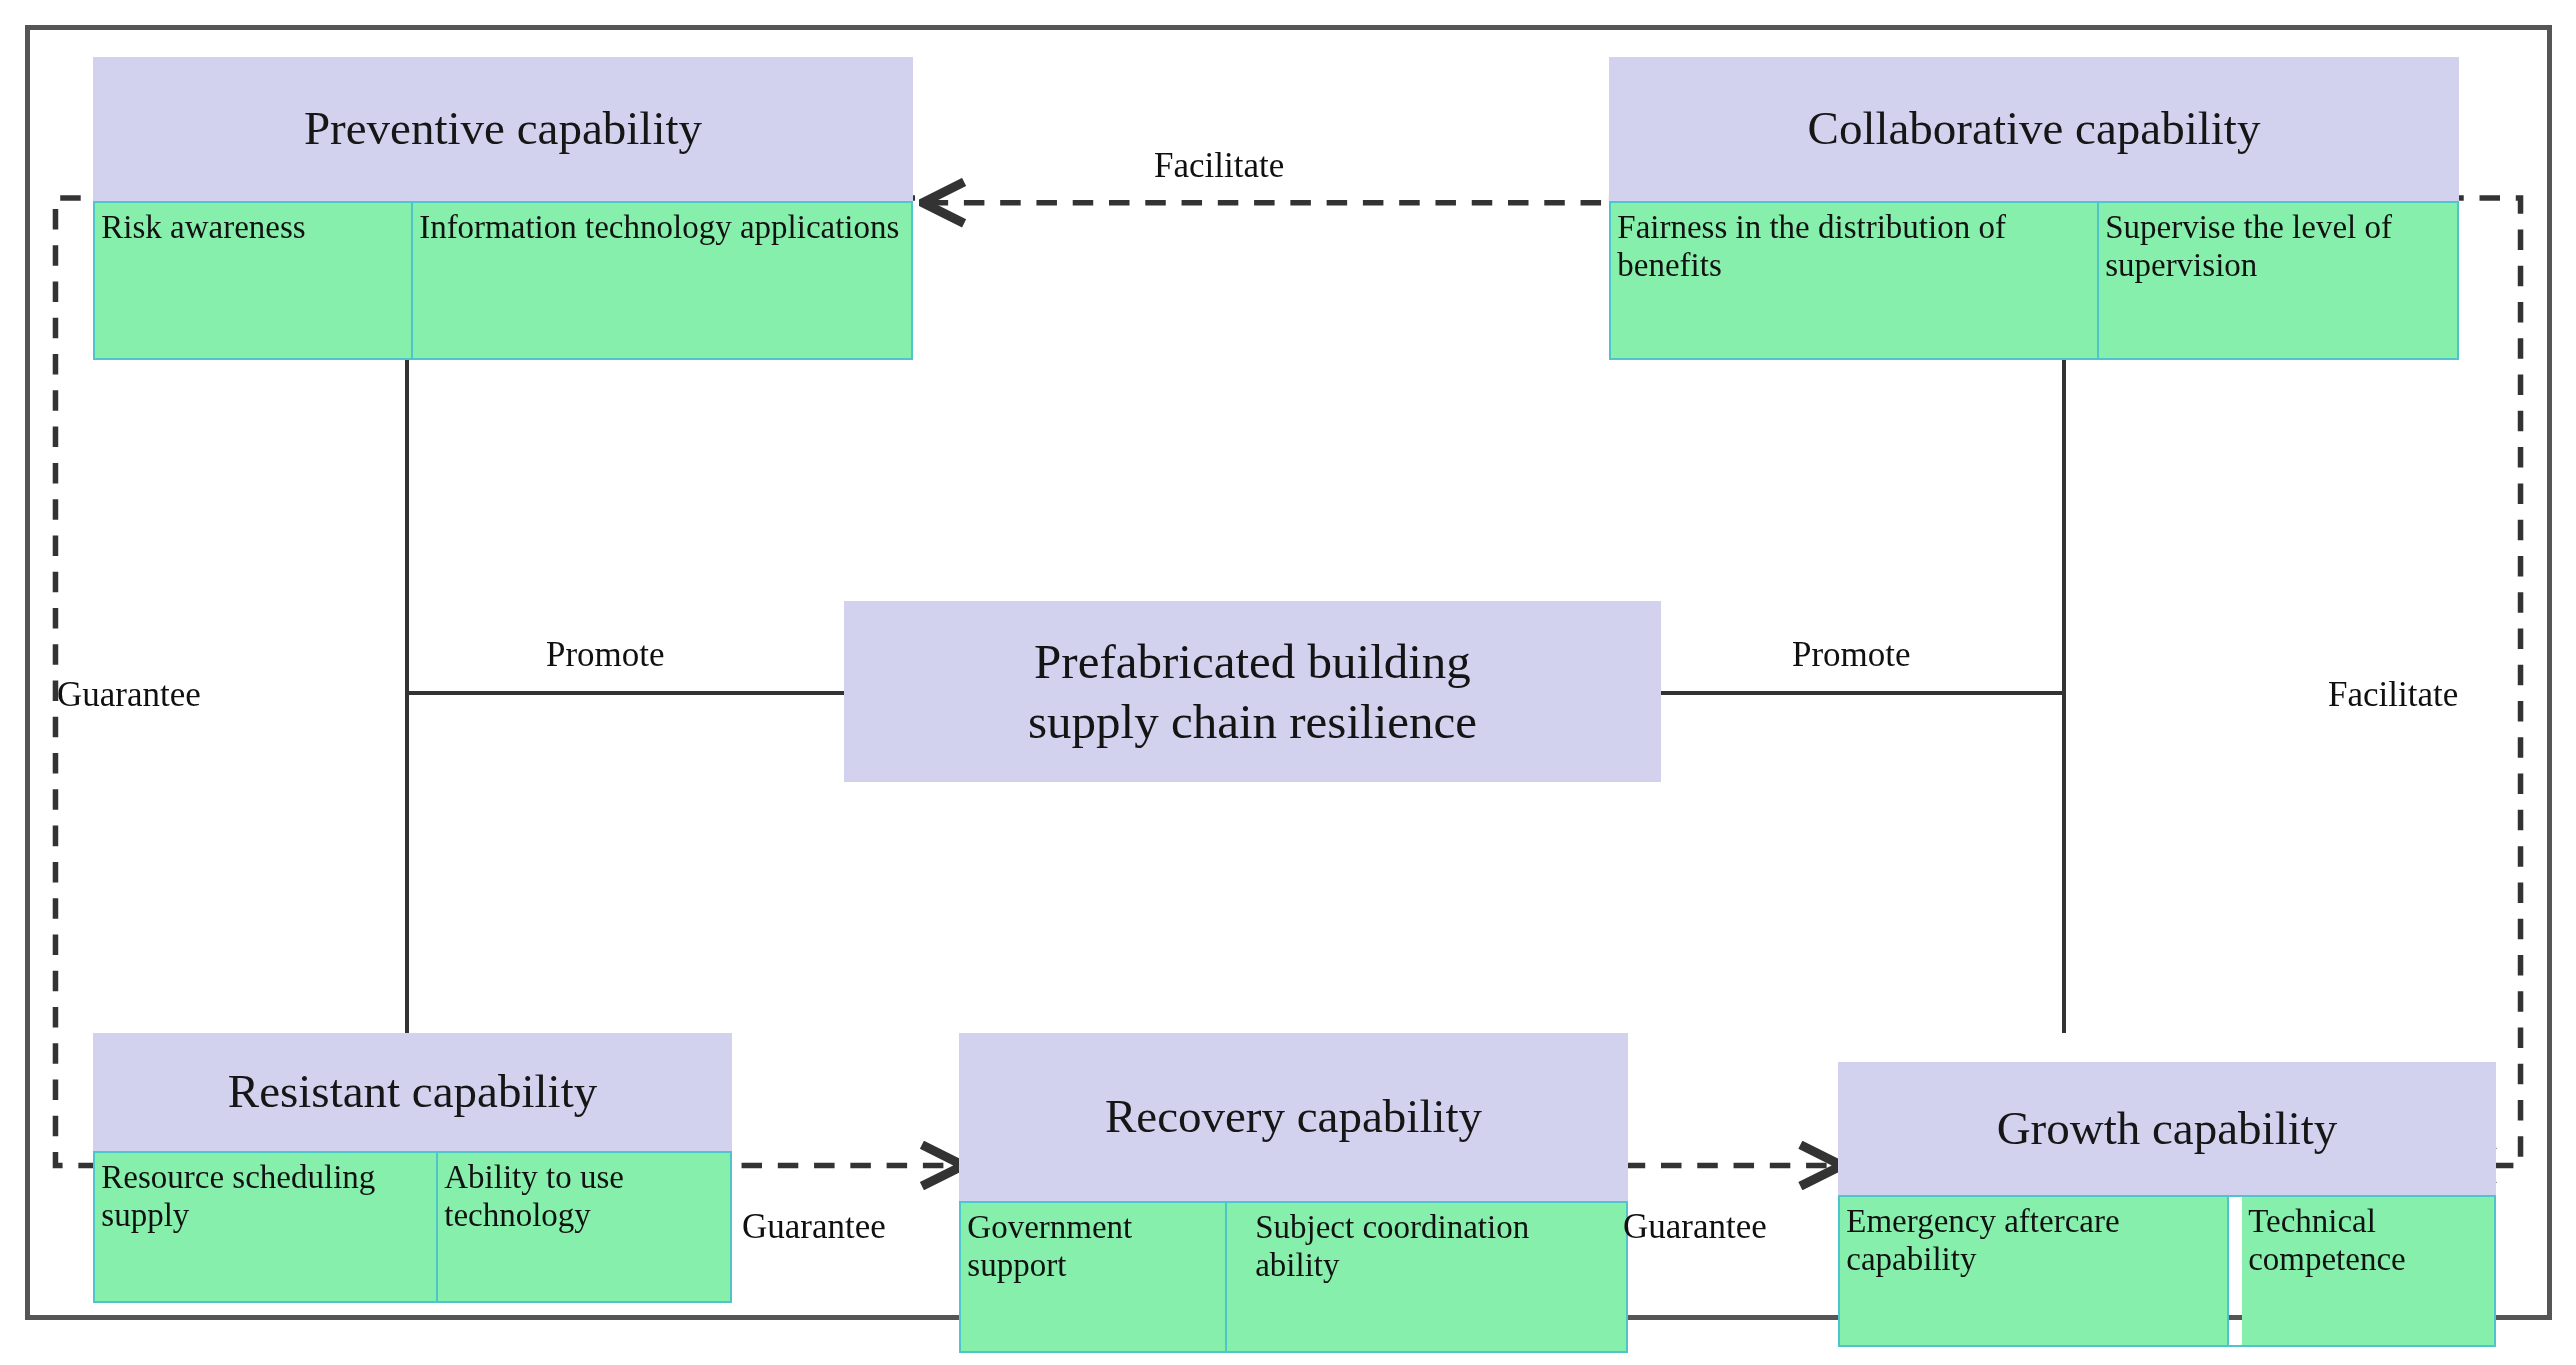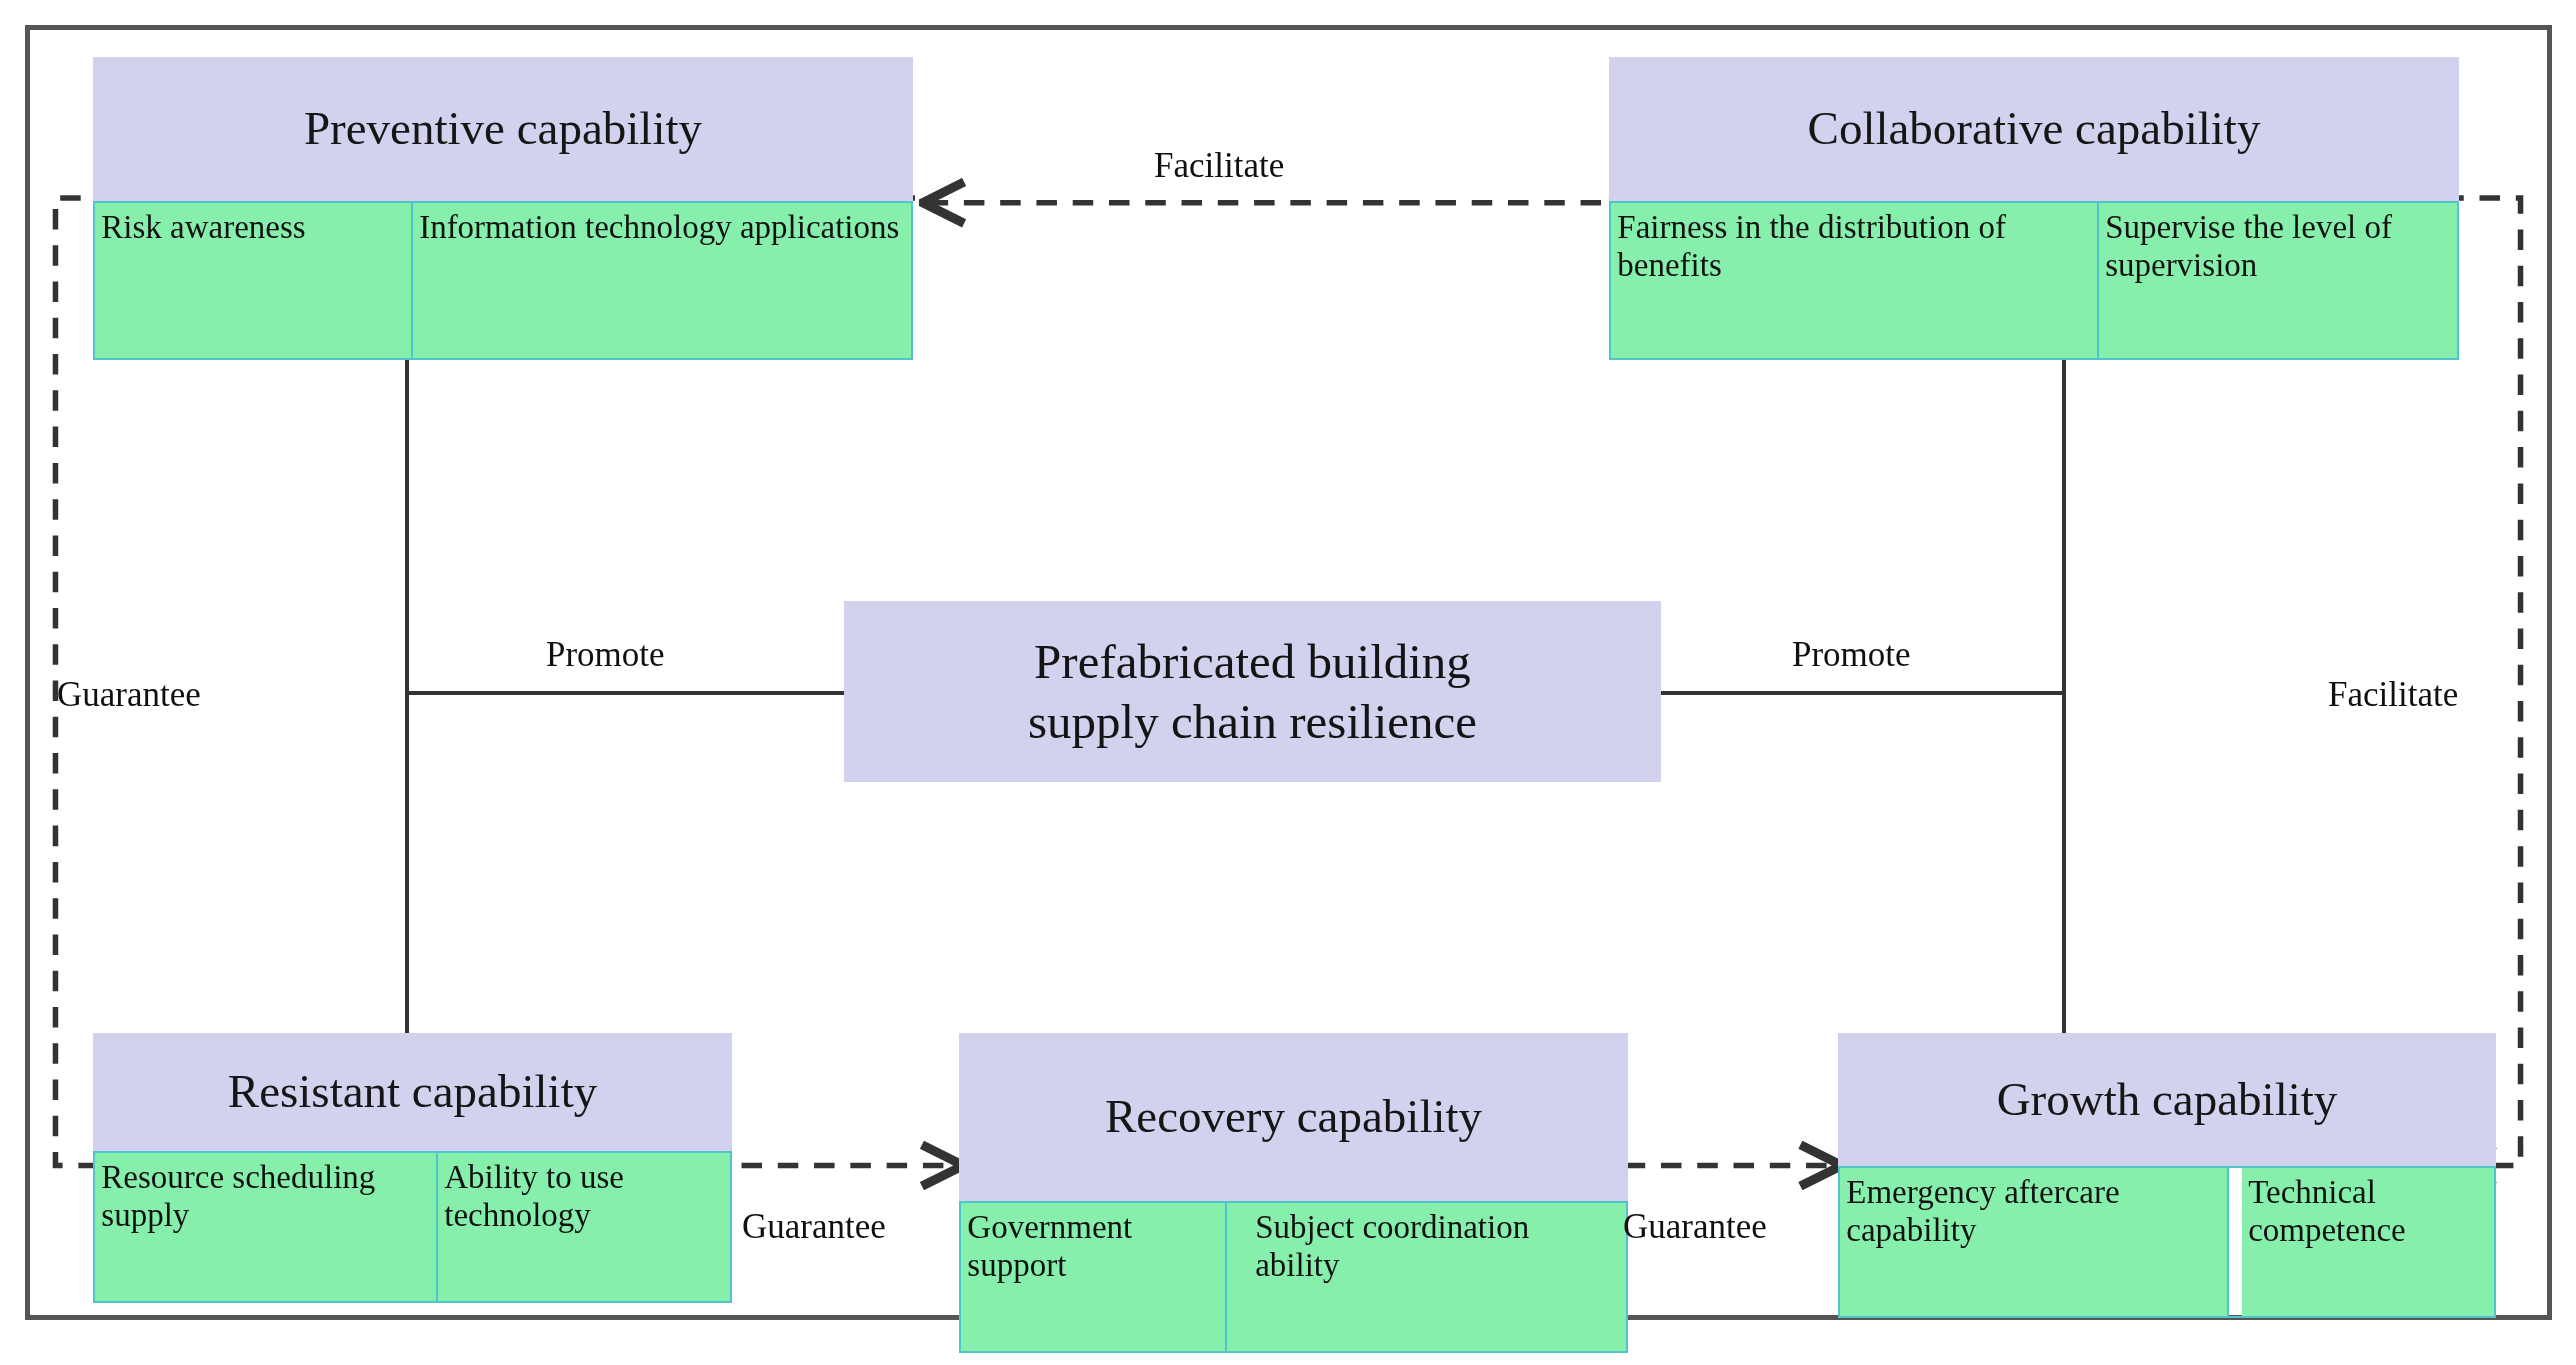--- a/index.html
+++ b/index.html
@@ -177,21 +177,21 @@
   </div>
 
   <div class="card" style="left:959px; top:1033px; width:669px;">
     <div class="card-head big" style="height:168px;">Recovery capability</div>
     <div class="card-subs" style="height:152px;">
       <div class="sub" style="width:267px;">Government support</div>
       <div class="sub" style="width:402px;padding-left:28px;">Subject coordination ability</div>
     </div>
   </div>
 
-  <div class="card" style="left:1838px; top:1033px; width:658px;">
+  <div class="card" style="left:1838px; top:1062px; width:658px;">
     <div class="card-head big" style="height:133px;">Growth capability</div>
     <div class="card-subs" style="height:152px;gap:13px;">
       <div class="sub" style="width:398px;">Emergency aftercare capability</div>
       <div class="sub" style="width:260px;">Technical competence</div>
     </div>
   </div>
 
   <div class="edge-label" style="left:1154px; top:148px;">Facilitate</div>
 
   <div class="edge-label" style="left:57px; top:677px;">Guarantee</div>

